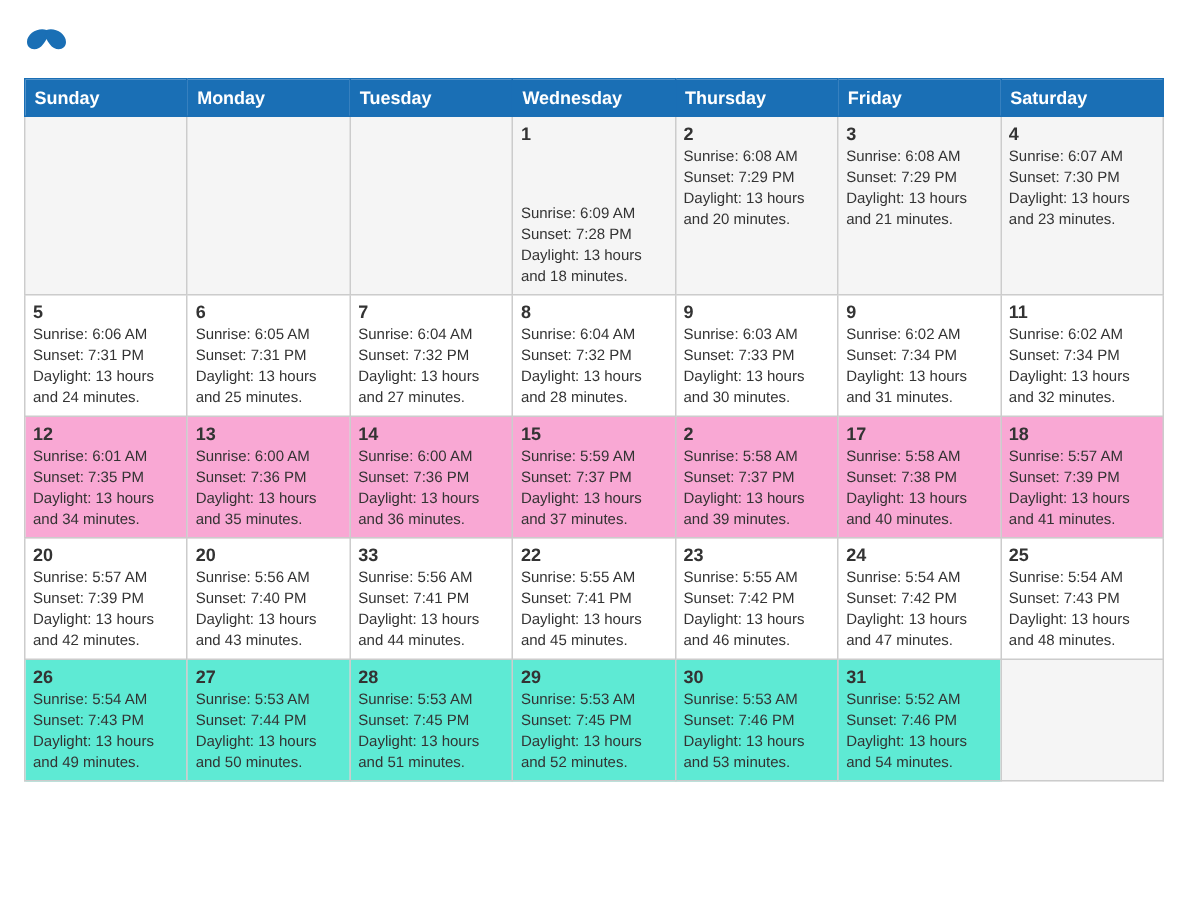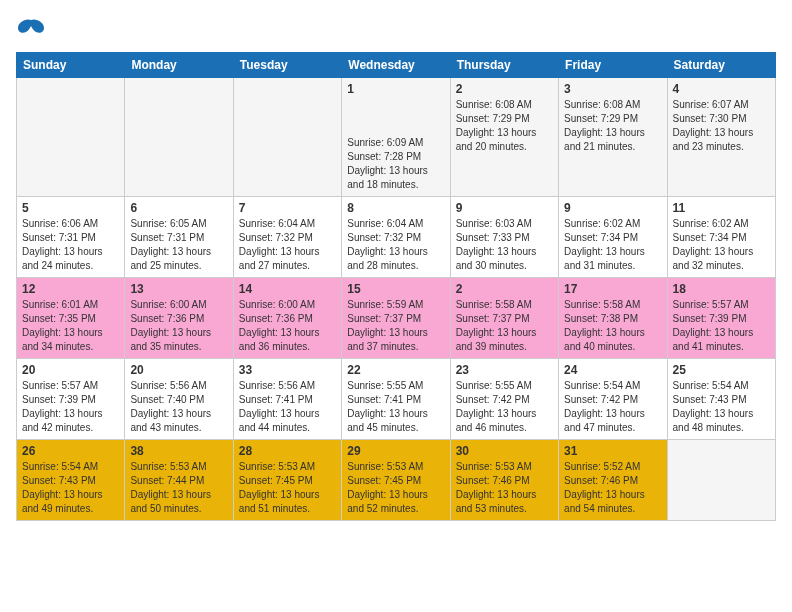--- a/index.html
+++ b/index.html
@@ -79,21 +79,21 @@
       font-size: 10px;
       line-height: 1.4;
     }
     .empty-cell {
       background-color: #f5f5f5 !important;
     }
     .calendar tbody tr:nth-child(1) td { background-color: #f5f5f5; }
     .calendar tbody tr:nth-child(2) td { background-color: #ffffff; }
     .calendar tbody tr:nth-child(3) td { background-color: #f9a8d4; }
     .calendar tbody tr:nth-child(4) td { background-color: #ffffff; }
-    .calendar tbody tr:nth-child(5) td { background-color: #eab308; }
+    .calendar tbody tr:nth-child(5) td { background-color: #5eead4; }
   </style>
 </head>
 <body>
 
 <div class="header">
   <div class="logo">
     <svg class="logo-bird" viewBox="0 0 30 24" xmlns="http://www.w3.org/2000/svg">
       <path d="M15 4 C10 2, 2 6, 2 12 C2 16, 6 18, 10 16 C12 15, 14 12, 15 10 C16 12, 18 15, 20 16 C24 18, 28 16, 28 12 C28 6, 20 2, 15 4Z" fill="#1a6fb5"></path>
       <path d="M15 4 C15 8, 13 12, 10 14" stroke="#1a6fb5" stroke-width="1" fill="none"></path>
     </svg>
@@ -310,21 +310,21 @@
       </tr>
       <tr>
         <td>
           <span class="day-number">26</span>
           <div class="day-info" style="white-space: pre-line;">Sunrise: 5:54 AM
 Sunset: 7:43 PM
 Daylight: 13 hours
 and 49 minutes.</div>
         </td>
         <td>
-          <span class="day-number">38</span>
+          <span class="day-number">27</span>
           <div class="day-info" style="white-space: pre-line;">Sunrise: 5:53 AM
 Sunset: 7:44 PM
 Daylight: 13 hours
 and 50 minutes.</div>
         </td>
         <td>
           <span class="day-number">28</span>
           <div class="day-info" style="white-space: pre-line;">Sunrise: 5:53 AM
 Sunset: 7:45 PM
 Daylight: 13 hours

